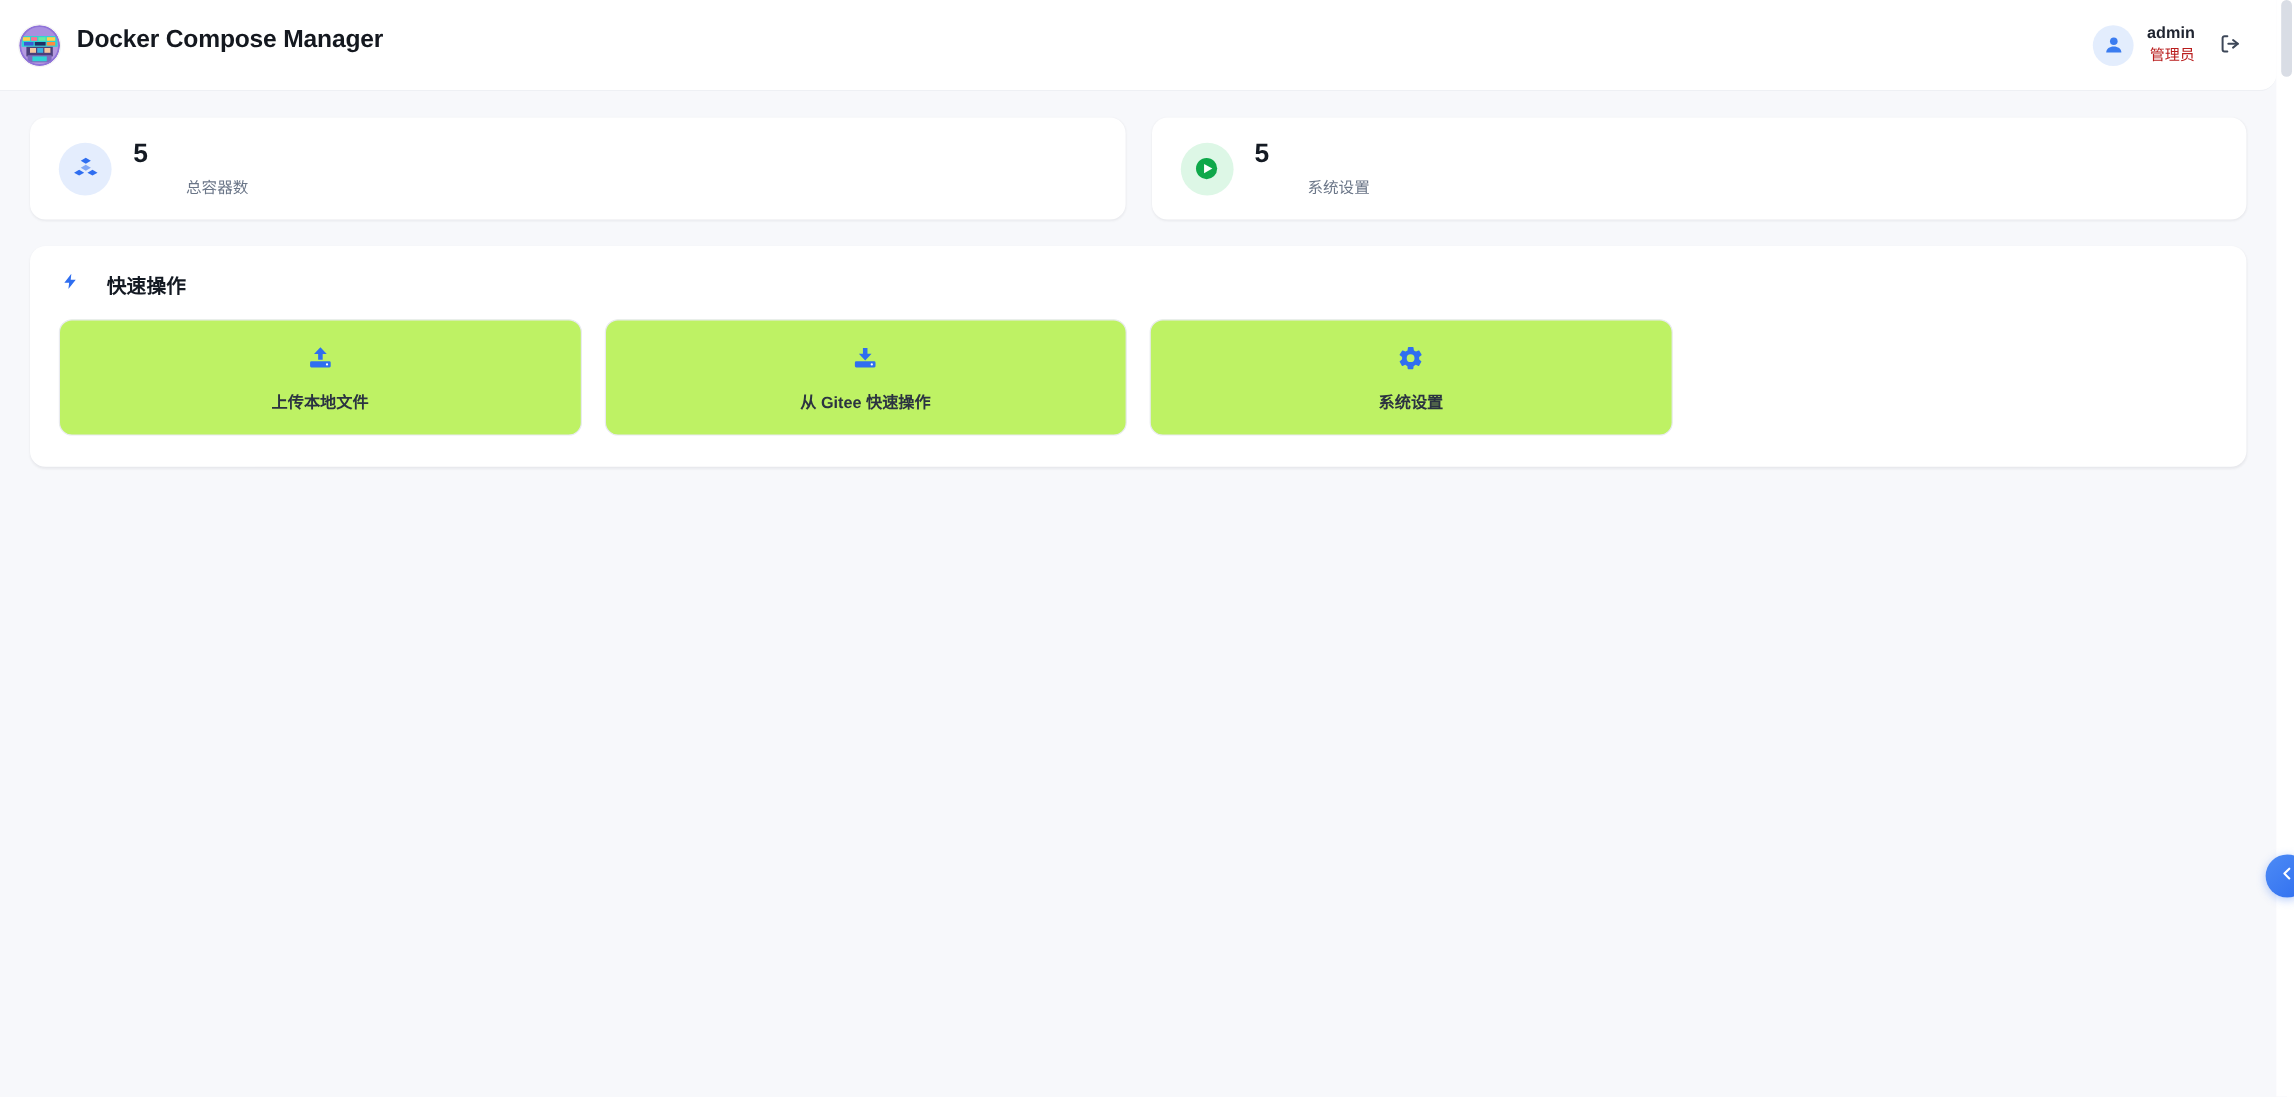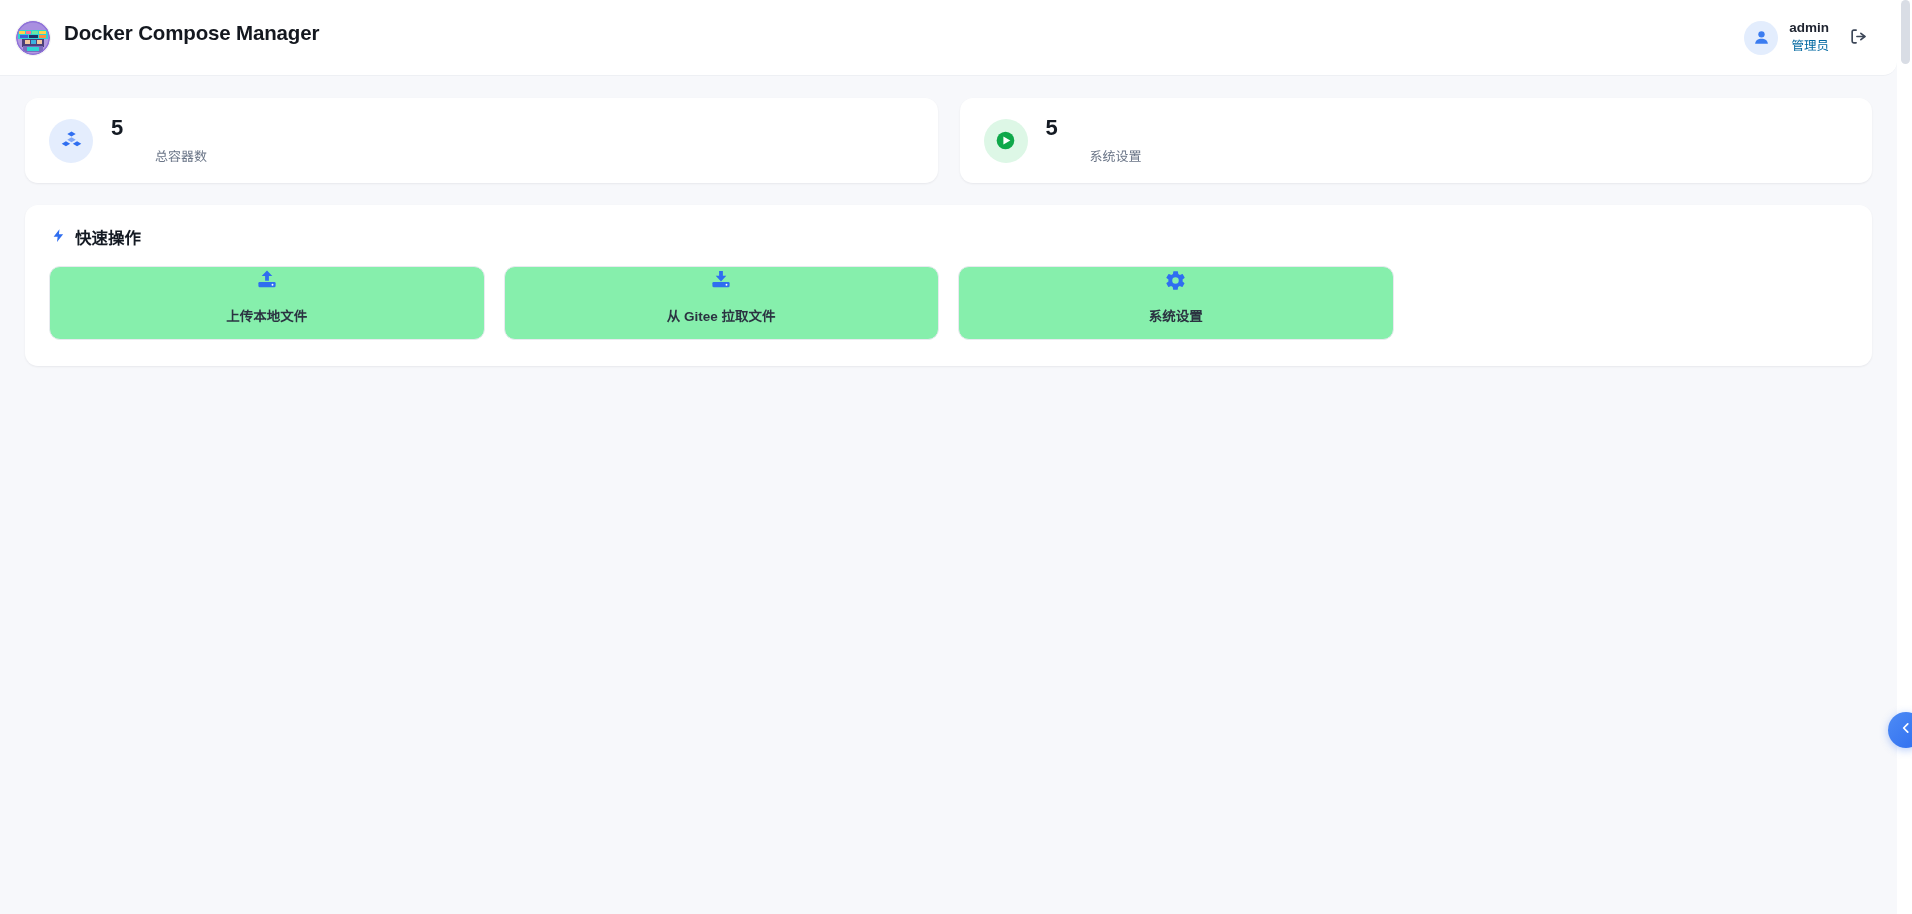--- a/index.html
+++ b/index.html
@@ -102,21 +102,21 @@
 
   .user-name {
     font-size: 13.5px;
     font-weight: 700;
     color: #1f2430;
     white-space: nowrap;
   }
 
   .user-role {
     font-size: 12.5px;
-    color: #0369a1;
+    color: #b91c1c;
     white-space: nowrap;
     margin-top: 2px;
   }
 
   .logout-btn {
     width: 26px;
     height: 26px;
     display: flex;
     align-items: center;
     justify-content: center;
@@ -207,42 +207,43 @@
     margin-top: 22px;
     background: #ffffff;
     border-radius: 13px;
     padding: 20px 24px 26px 24px;
     box-shadow: 0 1px 2px rgba(16,24,40,0.04), 0 1px 3px rgba(16,24,40,0.03);
   }
 
   .panel-title {
     display: flex;
     align-items: center;
-    gap: 9px;
+    gap: 23px;
     font-size: 16.5px;
     font-weight: 700;
     color: #141a23;
     margin-bottom: 17px;
     padding-left: 2px;
   }
 
   .actions-grid {
     display: grid;
     grid-template-columns: repeat(4, 1fr);
     gap: 19px;
   }
 
   .action-card {
     border: 1px solid #e8eaef;
     border-radius: 11px;
-    height: 74px;
-    background: #86efac;
+    height: 97px;
+    background: #bef264;
     display: flex;
     flex-direction: column;
     align-items: center;
+    justify-content: center;
     gap: 12px;
     cursor: pointer;
     transition: border-color .15s, box-shadow .15s;
   }
 
   .action-icon {
     width: 26px;
     height: 26px;
     display: flex;
     align-items: center;
@@ -404,21 +405,21 @@
         </div>
 
         <div class="action-card">
           <span class="action-icon">
             <svg width="24" height="24" viewBox="0 0 24 24" fill="#2f6ef0" aria-hidden="true">
               <path d="M12 13.4 6.7 7.7h3.4V3.1h3.8v4.6h3.4z"></path>
               <rect x="3.4" y="14.1" width="17.2" height="5.1" rx="1.1"></rect>
               <circle cx="17.5" cy="16.7" r="0.95" fill="#ffffff"></circle>
             </svg>
           </span>
-          <span class="action-label">从 Gitee 拉取文件</span>
+          <span class="action-label">从 Gitee 快速操作</span>
         </div>
 
 
         <div class="action-card">
           <span class="action-icon">
             <svg width="23" height="23" viewBox="0 0 24 24" fill="#2f6ef0" aria-hidden="true">
               <path d="M19.4 13a7.6 7.6 0 0 0 .06-1 7.6 7.6 0 0 0-.07-1l2.02-1.55a.5.5 0 0 0 .12-.63l-1.92-3.3a.5.5 0 0 0-.6-.22l-2.38.95a7.2 7.2 0 0 0-1.74-1l-.36-2.52a.5.5 0 0 0-.5-.42h-3.84a.5.5 0 0 0-.5.42l-.36 2.52c-.63.25-1.21.59-1.74 1l-2.38-.95a.5.5 0 0 0-.6.22L2.49 8.82a.5.5 0 0 0 .12.63L4.63 11a7.6 7.6 0 0 0 0 2L2.61 14.55a.5.5 0 0 0-.12.63l1.92 3.3a.5.5 0 0 0 .6.22l2.38-.95c.53.41 1.11.75 1.74 1l.36 2.52a.5.5 0 0 0 .5.42h3.84a.5.5 0 0 0 .5-.42l.36-2.52c.63-.25 1.21-.59 1.74-1l2.38.95a.5.5 0 0 0 .6-.22l1.92-3.3a.5.5 0 0 0-.12-.63zM12 15.4A3.4 3.4 0 1 1 15.4 12 3.4 3.4 0 0 1 12 15.4z"></path>
             </svg>
           </span>
           <span class="action-label">系统设置</span>

